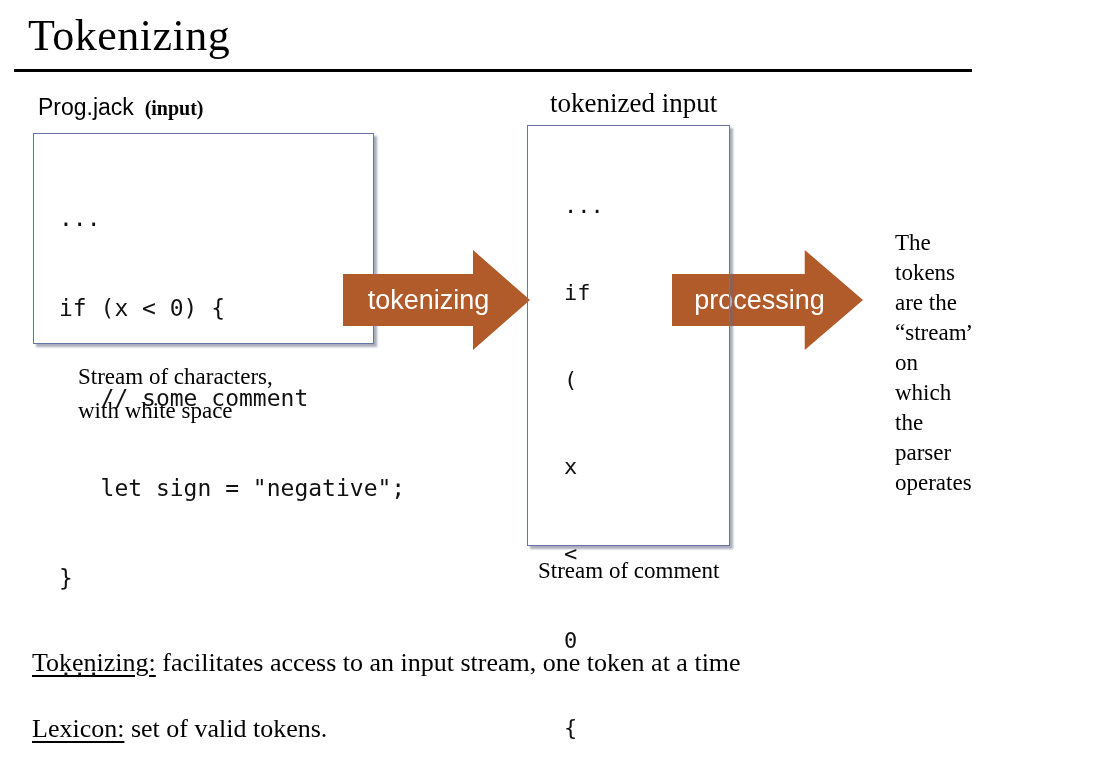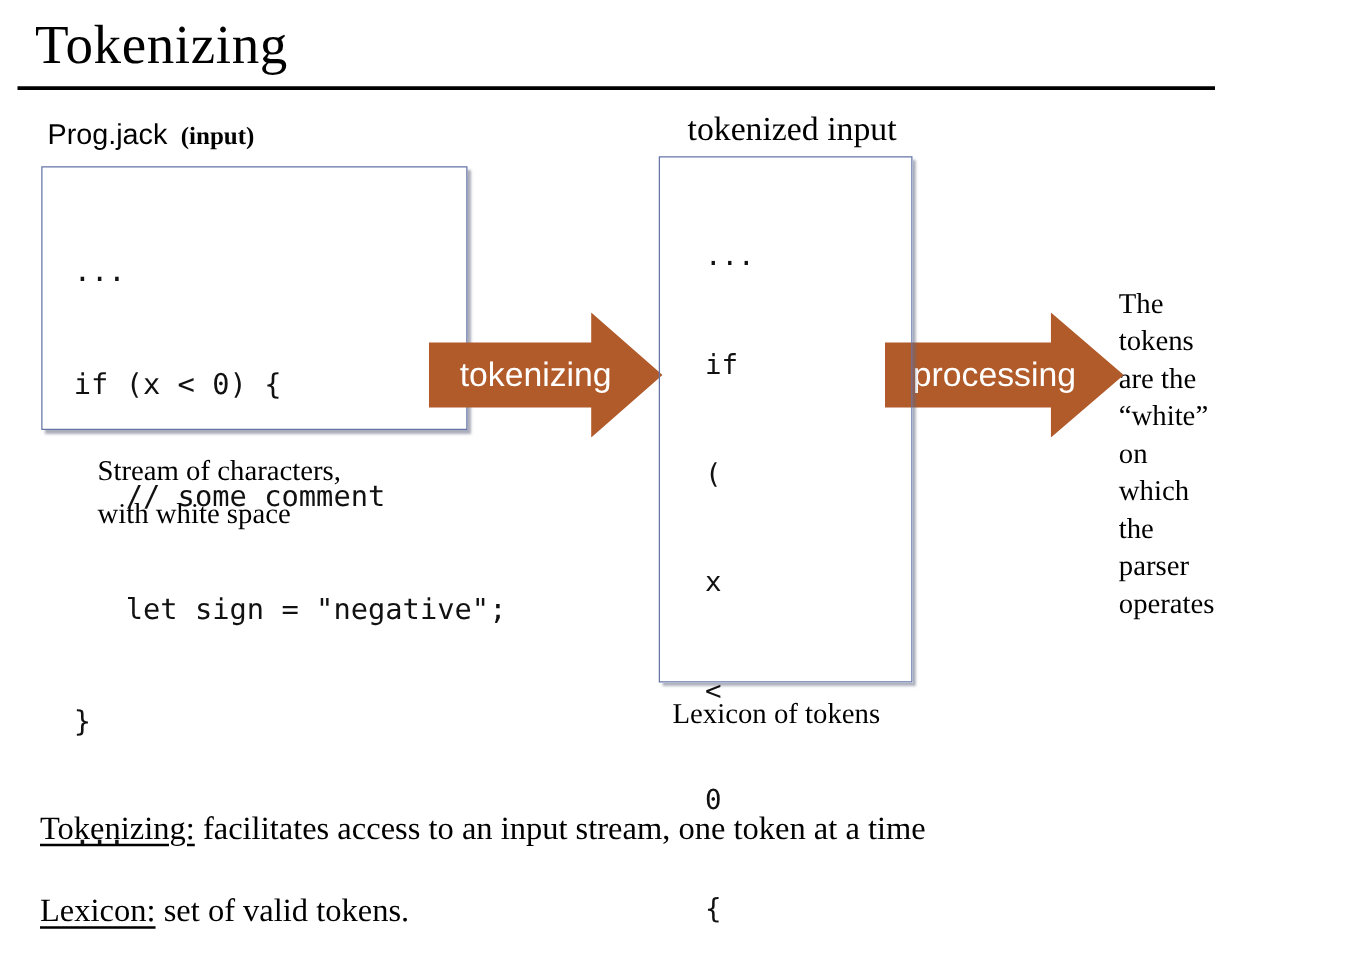--- a/index.html
+++ b/index.html
@@ -55,21 +55,21 @@
     display:flex;align-items:center;justify-content:center;
   }
   .arrow-shape{
     clip-path:polygon(0 24%,69.5% 24%,69.5% 0,100% 50%,69.5% 100%,69.5% 76%,0 76%);
   }
   .arrow .arrow-label{
     font-family:"Liberation Sans",sans-serif;font-size:27px;color:#ffffff;
     position:relative;top:0;left:-8px;white-space:nowrap;
   }
   .arrow-tokenizing{left:343px;top:250px;width:187px;z-index:2;}
-  .arrow-processing{left:672px;top:250px;width:191px;z-index:2;margin-left:36px;}
+  .arrow-processing{left:672px;top:250px;width:191px;z-index:2;}
   .note-text{
     position:absolute;left:895px;top:228px;font-size:23px;line-height:30px;
   }
   .definition{
     position:absolute;left:32px;font-size:26px;white-space:nowrap;
   }
   .definition .term{text-decoration:underline;text-underline-offset:4px;}
   .def-1{top:648px;}
   .def-2{top:714px;}
 </style>
@@ -124,25 +124,25 @@
       
       
       
       
       
       
       
     </div>
   </div>
 
-  <div class="caption-tokens">Lexicon of tokens</div>
+  <div class="caption-tokens">Stream of comment</div>
 
   <div class="note-text">
     <div>The tokens</div>
-    <div>are the “white”</div>
+    <div>are the “stream”</div>
     <div>on which the</div>
     <div>parser operates</div>
   </div>
 
   <div class="definition def-1">
     <span class="term">Tokenizing:</span><span> facilitates access to an input stream, one token at a time</span>
   </div>
 
   <div class="definition def-2">
     <span class="term">Lexicon:</span><span> set of valid tokens.</span>

